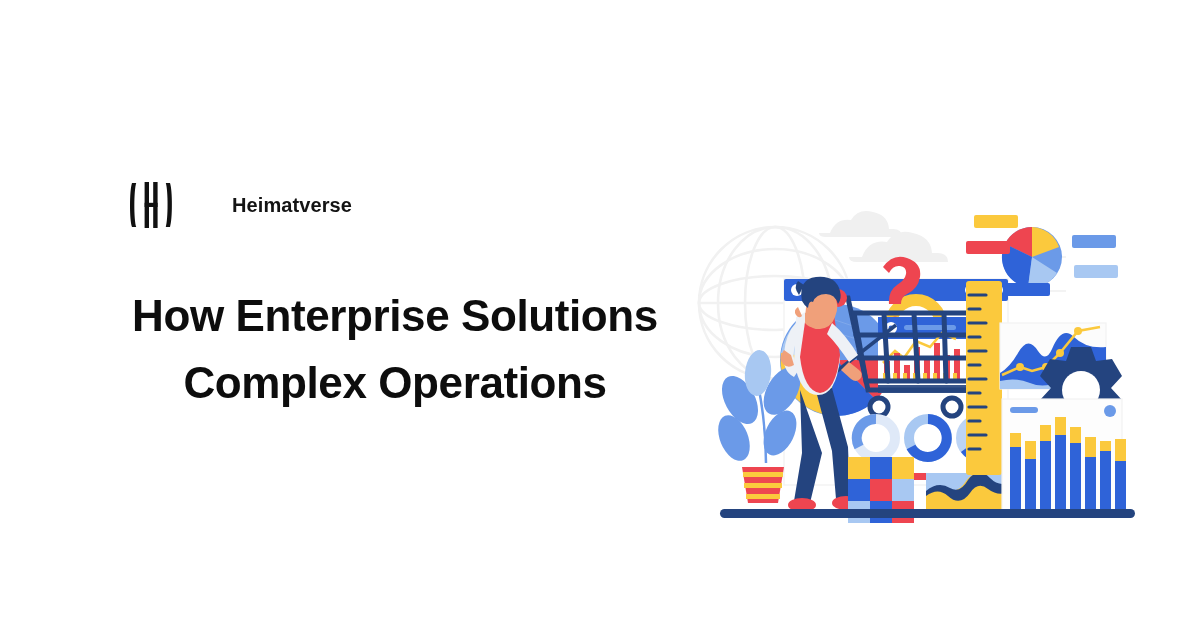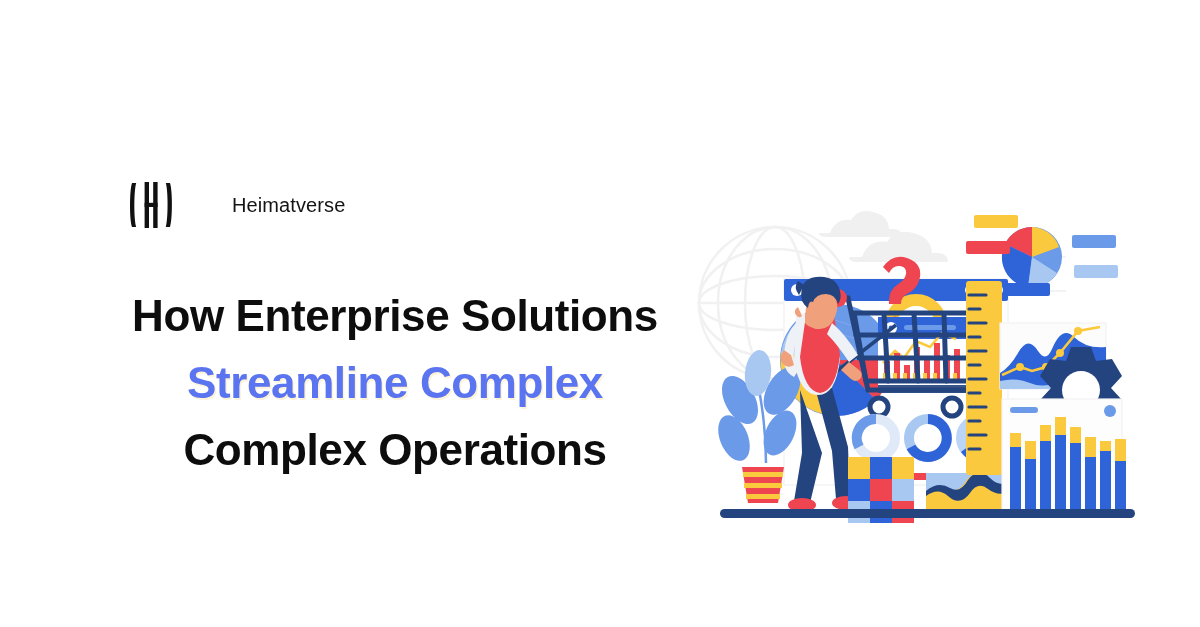--- a/index.html
+++ b/index.html
@@ -28,21 +28,21 @@
     align-items: center;
     gap: 58px;
   }
   #brand-mark {
     width: 46px;
     height: 50px;
     display: block;
   }
   #brand-name {
     font-size: 20px;
-    font-weight: 400;
+    font-weight: 700;
     color: #141414;
     letter-spacing: 0.1px;
     white-space: nowrap;
   }
 
   
   #headline {
     position: absolute;
     left: 100px;
     top: 283px;
@@ -98,21 +98,20 @@
         <rect x="16.6" y="2" width="4.4" height="46" fill="#111111"></rect>
         <rect x="25.2" y="2" width="4.4" height="46" fill="#111111"></rect>
         <rect x="16.6" y="22.8" width="13" height="4.2" fill="#111111"></rect>
       </svg>
     </span>
     <span id="brand-name">Heimatverse</span>
   </div>
 
   <div id="headline">
     <span class="hl hl-dark">How Enterprise Solutions</span>
-    <span class="hl hl-accent">Streamline Complex</span>
     <span class="hl hl-dark">Complex Operations</span>
   </div>
 
 
   <div id="illustration">
     <svg width="470" height="340" viewBox="0 0 470 340" xmlns="http://www.w3.org/2000/svg" aria-hidden="true">
 
       <g stroke="#f1f1f1" stroke-width="2.6" fill="none">
         <circle cx="95" cy="108" r="76"></circle>
         <ellipse cx="95" cy="108" rx="30" ry="76"></ellipse>

